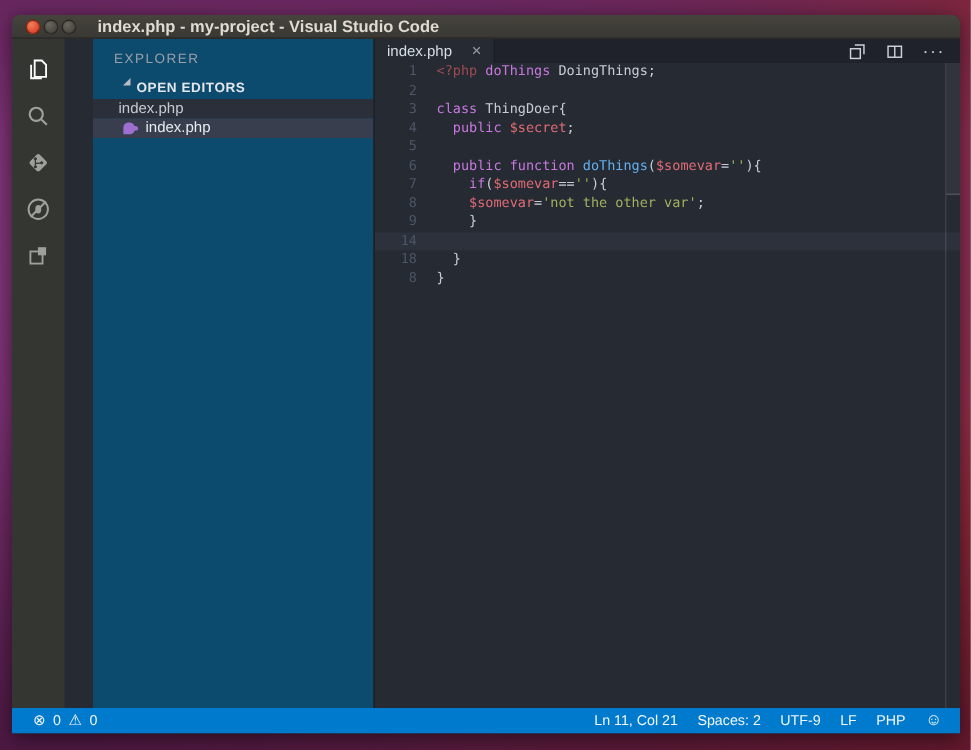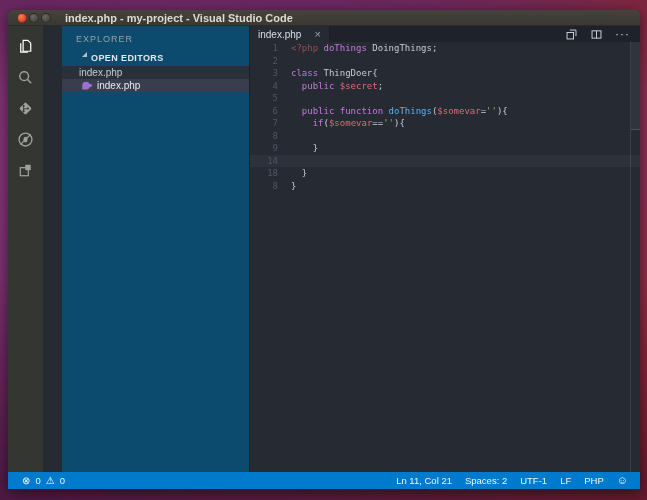--- a/index.html
+++ b/index.html
@@ -168,21 +168,21 @@
       </div>
       <div class="code-area">
         <div id="code-lines">
             <div class="code-line"><span class="ln">1</span><span class="ct"><span style="color: rgb(157, 75, 83);">&lt;?php </span><span style="color: rgb(198, 120, 221);">doThings </span><span style="color: rgb(200, 204, 212);">DoingThings;</span></span></div>
             <div class="code-line"><span class="ln">2</span><span class="ct"></span></div>
             <div class="code-line"><span class="ln">3</span><span class="ct"><span style="color: rgb(198, 120, 221);">class </span><span style="color: rgb(200, 204, 212);">ThingDoer{</span></span></div>
             <div class="code-line"><span class="ln">4</span><span class="ct"><span style="color: rgb(200, 204, 212);">  </span><span style="color: rgb(198, 120, 221);">public </span><span style="color: rgb(223, 107, 117);">$secret</span><span style="color: rgb(200, 204, 212);">;</span></span></div>
             <div class="code-line"><span class="ln">5</span><span class="ct"></span></div>
             <div class="code-line"><span class="ln">6</span><span class="ct"><span style="color: rgb(200, 204, 212);">  </span><span style="color: rgb(198, 120, 221);">public function </span><span style="color: rgb(97, 175, 239);">doThings</span><span style="color: rgb(200, 204, 212);">(</span><span style="color: rgb(223, 107, 117);">$somevar</span><span style="color: rgb(200, 204, 212);">=</span><span style="color: rgb(163, 177, 95);">''</span><span style="color: rgb(200, 204, 212);">){</span></span></div>
             <div class="code-line"><span class="ln">7</span><span class="ct"><span style="color: rgb(200, 204, 212);">    </span><span style="color: rgb(198, 120, 221);">if</span><span style="color: rgb(200, 204, 212);">(</span><span style="color: rgb(223, 107, 117);">$somevar</span><span style="color: rgb(200, 204, 212);">==</span><span style="color: rgb(163, 177, 95);">''</span><span style="color: rgb(200, 204, 212);">){</span></span></div>
-            <div class="code-line"><span class="ln">8</span></div>
+            <div class="code-line"><span class="ln">8</span><span class="ct"><span style="color: rgb(200, 204, 212);">    </span><span style="color: rgb(223, 107, 117);">$somevar</span><span style="color: rgb(200, 204, 212);">=</span><span style="color: rgb(163, 177, 95);">'not the other var'</span><span style="color: rgb(200, 204, 212);">;</span></span></div>
             <div class="code-line"><span class="ln">9</span><span class="ct"><span style="color: rgb(200, 204, 212);">    }</span></span></div>
             <div class="code-line current"><span class="ln">14</span></div>
             <div class="code-line"><span class="ln">18</span><span class="ct"><span style="color: rgb(200, 204, 212);">  }</span></span></div>
             <div class="code-line"><span class="ln">8</span><span class="ct"><span style="color: rgb(200, 204, 212);">}</span></span></div>
           </div>
         <div class="scrollbar">
           <div class="scroll-thumb"></div>
         </div>
       </div>
     </div>
@@ -192,21 +192,21 @@
     <div class="sb-left">
       <span class="sb-ic">⊗</span>
       <span>0</span>
       <span class="sb-ic">⚠</span>
       <span>0</span>
     </div>
     <div class="sb-right">
       <span id="sb-right-items" style="display:flex;gap:13px;">
           <span class="sb-item">Ln 11, Col 21</span>
           <span class="sb-item">Spaces: 2</span>
-          <span class="sb-item">UTF-1</span>
+          <span class="sb-item">UTF-9</span>
           <span class="sb-item">LF</span>
           <span class="sb-item">PHP</span>
         </span>
       <span class="smiley">☺</span>
     </div>
   </div>
 
 </div>
 
 </body></html>

